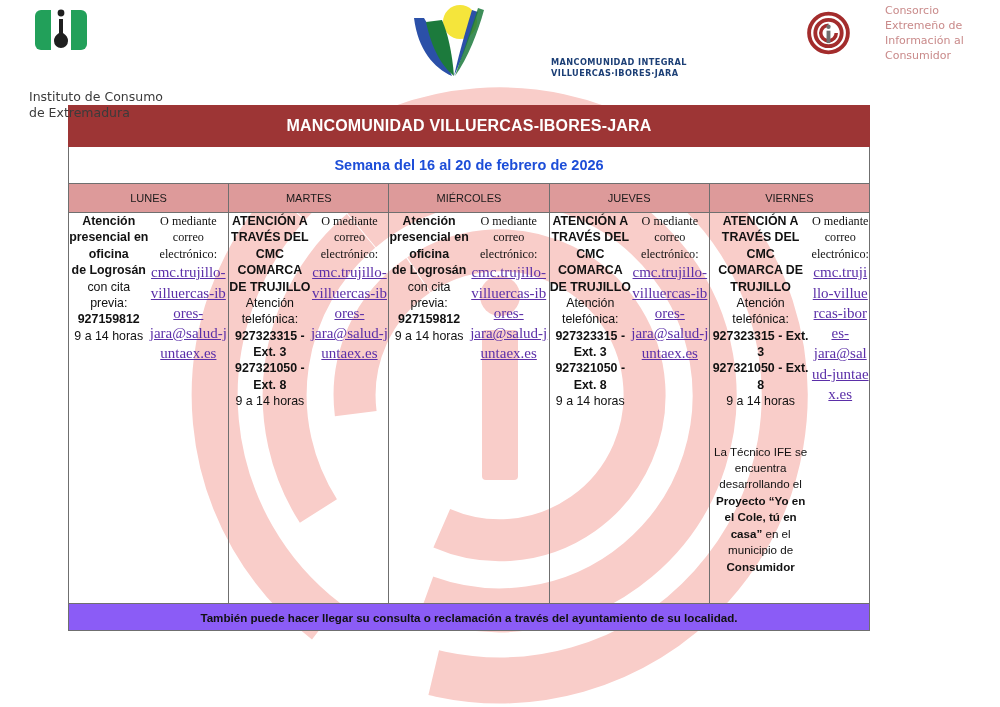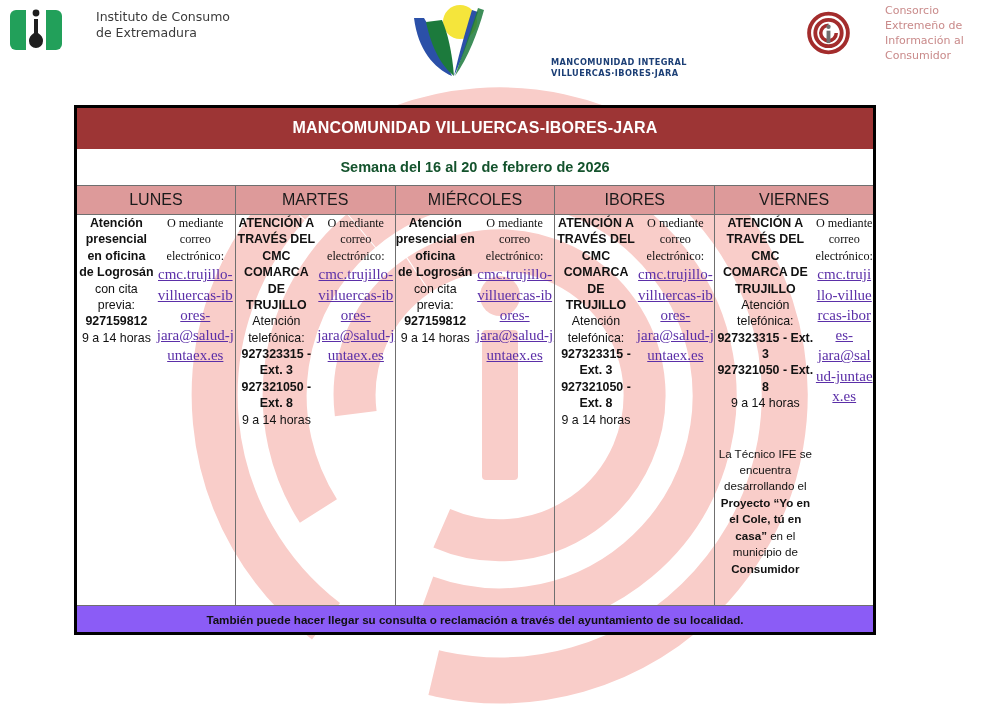--- a/index.html
+++ b/index.html
@@ -28,21 +28,21 @@
   
   #logo-bar {
     position: absolute;
     left: 0; top: 0;
     width: 1000px;
     height: 100px;
     z-index: 3;
   }
   .logo-block { position: absolute; display: flex; align-items: flex-start; gap: 32px; }
 
-  #logo-ice { left: 4px; top: 6px; flex-direction: row; }
+  #logo-ice { left: 29px; top: 6px; flex-direction: column; }
   #logo-ice .ice-mark { margin-left: 4px; }
   #logo-ice .ice-text {
     font-size: 12.5px;
     line-height: 1.28;
     color: #3b3b3b;
     margin-top: 3px;
     white-space: pre-line;
     font-family: "DejaVu Sans", sans-serif;
   }
 
@@ -67,25 +67,25 @@
     font-size: 11px;
     line-height: 1.35;
     color: #c98a8a;
     white-space: pre-line;
     font-family: "DejaVu Sans", sans-serif;
   }
 
   
   #schedule {
     position: absolute;
-    left: 74px;
+    left: 68px;
     top: 105px;
     width: 802px;
     z-index: 2;
-    border: 3px solid #000000;
+    border: 1px solid #000000;
     border-collapse: collapse;
     table-layout: fixed;
     background: transparent;
   }
   #schedule td, #schedule th {
     border: 1px solid #6f6f6f;
     padding: 0;
     vertical-align: top;
   }
 
@@ -98,28 +98,28 @@
     letter-spacing: 0.2px;
     height: 40px;
     vertical-align: middle !important;
     border-color: #9d3535 !important;
   }
   .week-bar {
     background: #ffffff;
     text-align: center;
     font-size: 14.5px;
     font-weight: bold;
-    color: #14532d;
+    color: #1d4ed8;
     height: 36px;
     vertical-align: middle !important;
   }
   .day-head {
     background: #dd9a9a;
     text-align: center;
-    font-size: 16px;
+    font-size: 11px;
     font-weight: normal;
     color: #1a1a1a;
     height: 28px;
     vertical-align: middle !important;
     margin-top: 11px;
   }
 
   .day-cell {
     height: 390px;
     padding: 14px 6px 10px 6px;
@@ -228,21 +228,21 @@
     <tr>
       <td class="title-bar" colspan="5">MANCOMUNIDAD VILLUERCAS-IBORES-JARA</td>
     </tr>
     <tr>
       <td class="week-bar" colspan="5">Semana del 16 al 20 de febrero de 2026</td>
     </tr>
     <tr>
       <td class="day-head">LUNES</td>
       <td class="day-head">MARTES</td>
       <td class="day-head">MIÉRCOLES</td>
-      <td class="day-head">IBORES</td>
+      <td class="day-head">JUEVES</td>
       <td class="day-head">VIERNES</td>
     </tr>
     <tr>
 
       <td class="day-cell">
         <div class="cell-inner">
           <div class="block-top">
             <span class="ln b">Atención presencial en oficina</span>
             <span class="ln n"><b>de Logrosán</b><span> con cita previa:</span></span>
             <span class="ln b">927159812</span>

